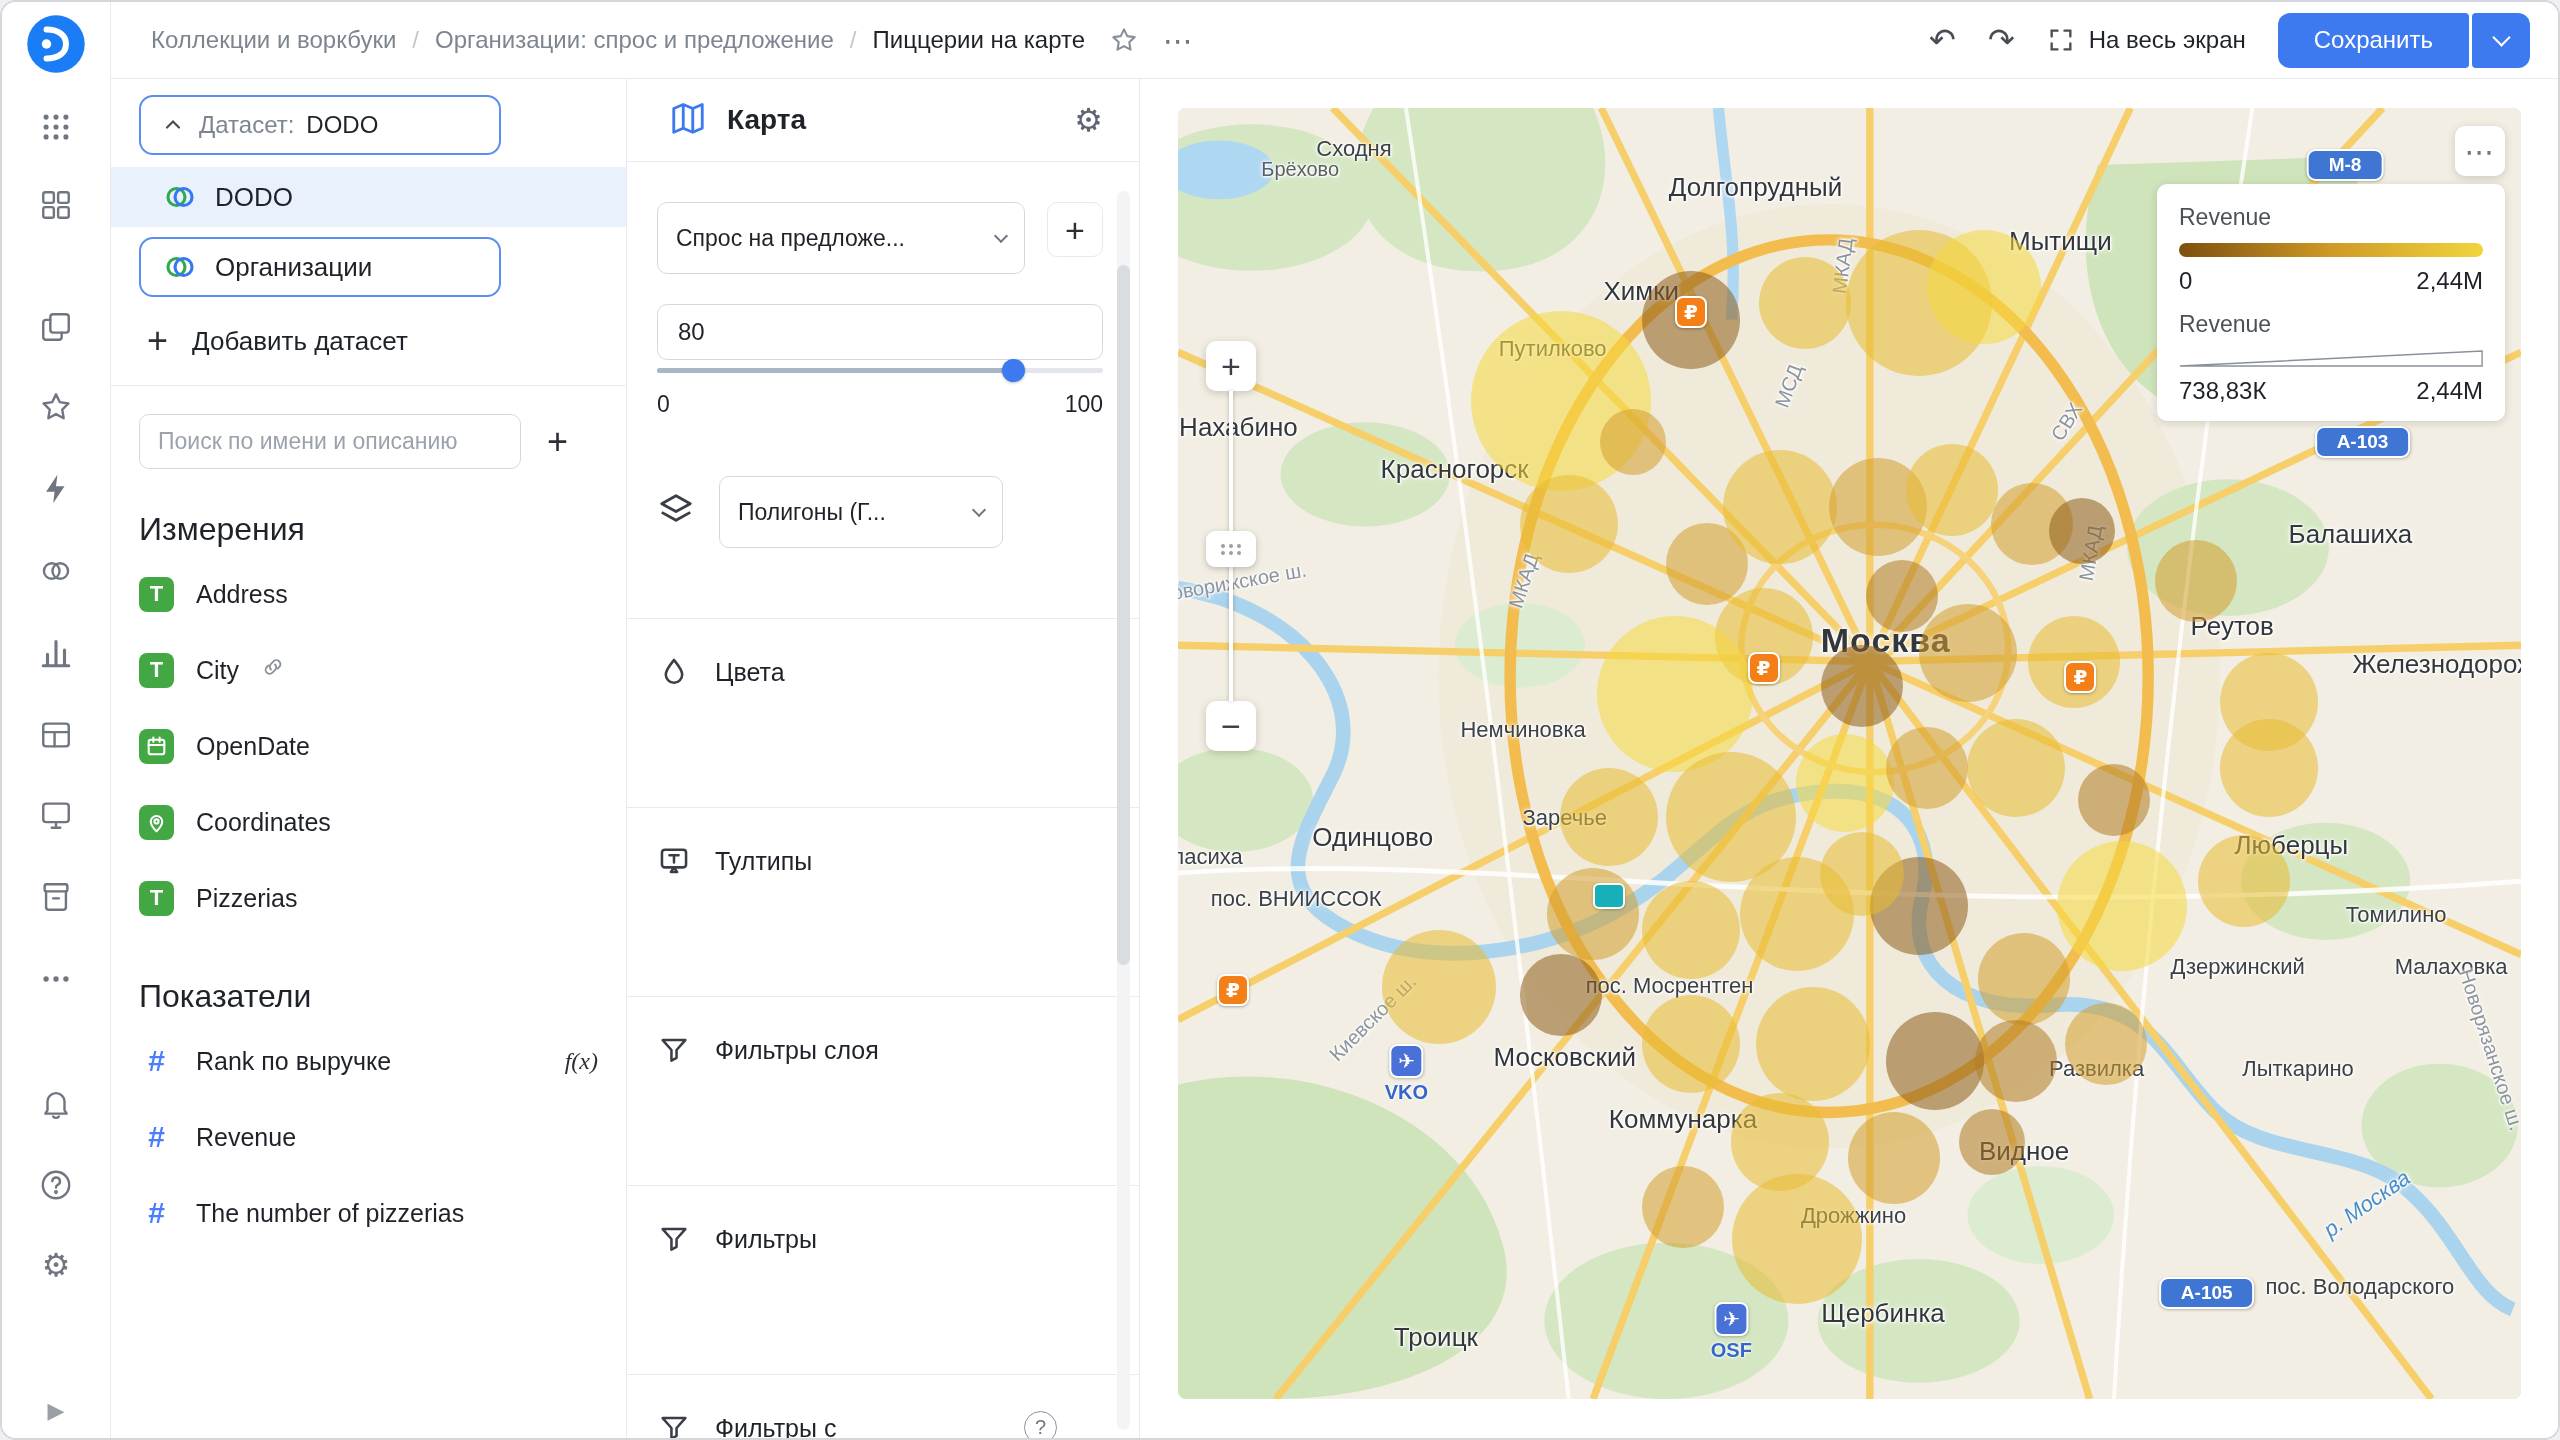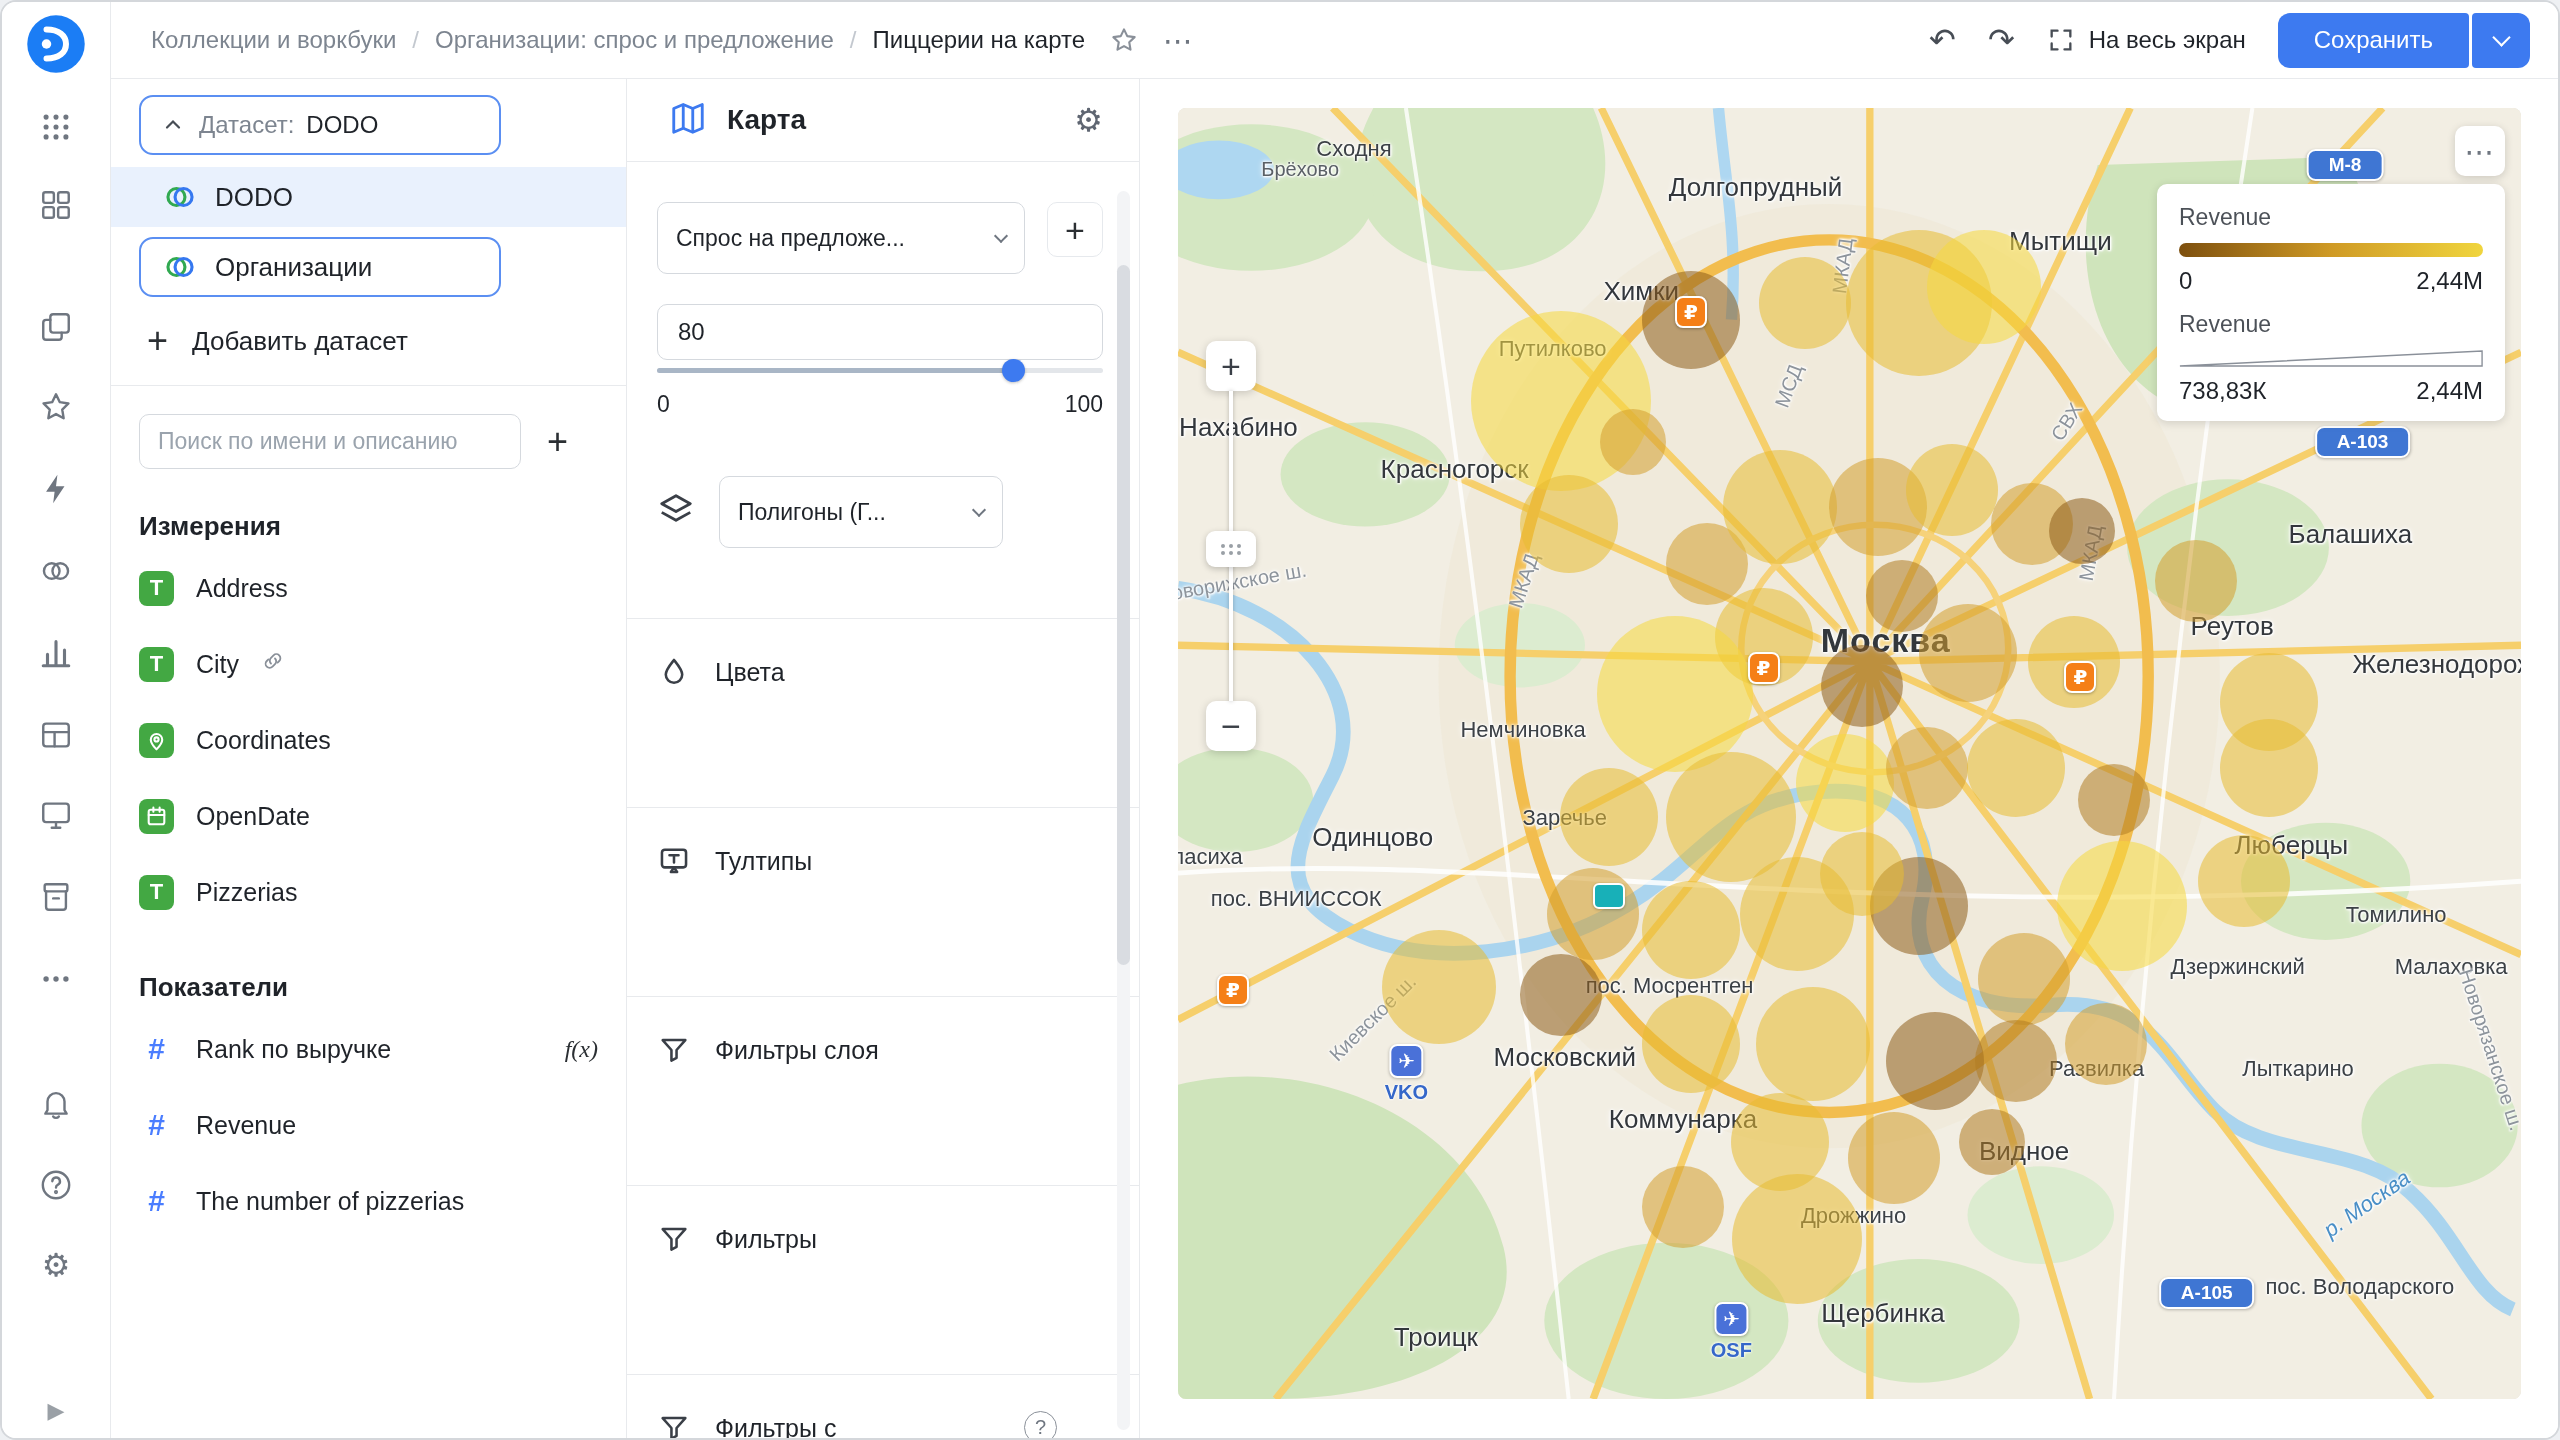--- a/index.html
+++ b/index.html
@@ -44,21 +44,21 @@
 .ds-row{display:flex;align-items:center;gap:18px;height:60px;padding-left:52px;font-size:26px;}
 .ds-row.sel{background:#e9f1fd;}
 .ds-chip{display:flex;align-items:center;gap:18px;height:60px;width:362px;margin:10px 0 0 28px;border:2.5px solid #5b8ff2;border-radius:14px;padding-left:22px;font-size:26px;}
 .add-row{display:flex;align-items:center;gap:24px;height:64px;padding-left:36px;margin-top:12px;font-size:26px;}
 .bigplus{font-size:36px;font-weight:300;color:#2b2f33;line-height:1;}
 .divider{height:1px;background:#e8eaed;margin-top:12px;}
 .search-row{display:flex;align-items:center;margin:28px 28px 0;gap:26px;}
 .search-row input{flex:0 0 382px;height:55px;border:1.5px solid #d5d9de;border-radius:10px;padding:0 18px;font-size:23px;font-family:inherit;color:#1f2329;outline:none;background:#fff;}
 .search-row input::placeholder{color:#9aa3ad;}
 .plusbtn{font-size:36px;color:#2b2f33;background:none;border:none;font-weight:300;line-height:1;font-family:inherit;}
-.sec-title{font-size:26px;font-weight:700;margin:42px 0 8px 28px;}
+.sec-title{font-size:32px;font-weight:400;margin:42px 0 8px 28px;}
 .frow{display:flex;align-items:center;gap:22px;height:76px;padding:0 28px;font-size:25px;}
 .fic{width:35px;height:35px;flex:0 0 35px;border-radius:8px;background:#43a843;color:#fff;display:flex;align-items:center;justify-content:center;font-size:22px;font-weight:700;}
 .fic svg{width:25px;height:25px;stroke:#fff;fill:none;stroke-width:2;stroke-linecap:round;stroke-linejoin:round;}
 .linkic svg{width:24px;height:24px;stroke:#8a9099;fill:none;stroke-width:1.8;stroke-linecap:round;}
 .hash{color:#4a7dff;font-size:30px;font-weight:700;width:35px;flex:0 0 35px;text-align:center;}
 .fx{margin-left:auto;font-size:24px;font-style:italic;font-family:"Liberation Serif","DejaVu Serif",serif;color:#2b2f33;}
 
 
 .config{position:absolute;left:625px;top:77px;width:513px;bottom:0;background:#fff;border-right:1px solid #e8eaed;z-index:4;}
 .cfg-head{height:83px;display:flex;align-items:center;padding:0 36px 0 42px;border-bottom:1px solid #e8eaed;}
@@ -299,34 +299,34 @@
       <span class="fic">T</span>
       <span>City</span>
       <span class="linkic"><svg viewBox="0 0 24 24">
             <path d="M10 14.5a4 4 0 0 1 0-5.7l2.5-2.5a4 4 0 0 1 5.7 5.7l-1.6 1.6"></path>
             <path d="M14 9.5a4 4 0 0 1 0 5.7l-2.5 2.5a4 4 0 0 1-5.7-5.7l1.6-1.6"></path>
           </svg></span>
     </div>
     <div class="frow">
       <span class="fic">
           <svg viewBox="0 0 24 24">
+            <rect x="4.5" y="5.5" width="15" height="14" rx="2"></rect>
+            <path d="M4.5 10.5h15M9 3.5v4M15 3.5v4"></path>
+          </svg>
+        </span>
+      <span>OpenDate</span>
+    </div>
+    <div class="frow">
+      <span class="fic">
+          <svg viewBox="0 0 24 24">
             <path d="M12 20.5c-3.5-3.6-5.5-6.6-5.5-9.3a5.5 5.5 0 1 1 11 0c0 2.7-2 5.7-5.5 9.3z"></path>
             <circle cx="12" cy="11" r="2"></circle>
           </svg>
         </span>
       <span>Coordinates</span>
-    </div>
-    <div class="frow">
-      <span class="fic">
-          <svg viewBox="0 0 24 24">
-            <rect x="4.5" y="5.5" width="15" height="14" rx="2"></rect>
-            <path d="M4.5 10.5h15M9 3.5v4M15 3.5v4"></path>
-          </svg>
-        </span>
-      <span>OpenDate</span>
     </div>
     <div class="frow">
       <span class="fic">T</span>
       <span>Pizzerias</span>
     </div>
     <div class="sec-title">Показатели</div>
     <div class="frow">
       <span class="hash">#</span>
       <span>Rank по выручке</span>
       <span class="fx">f(x)</span>

